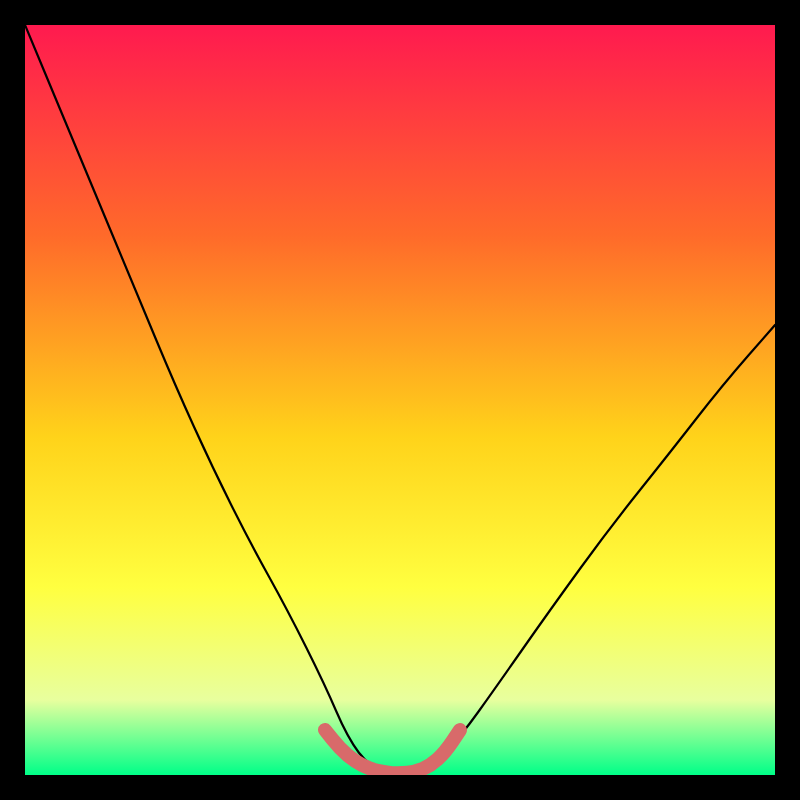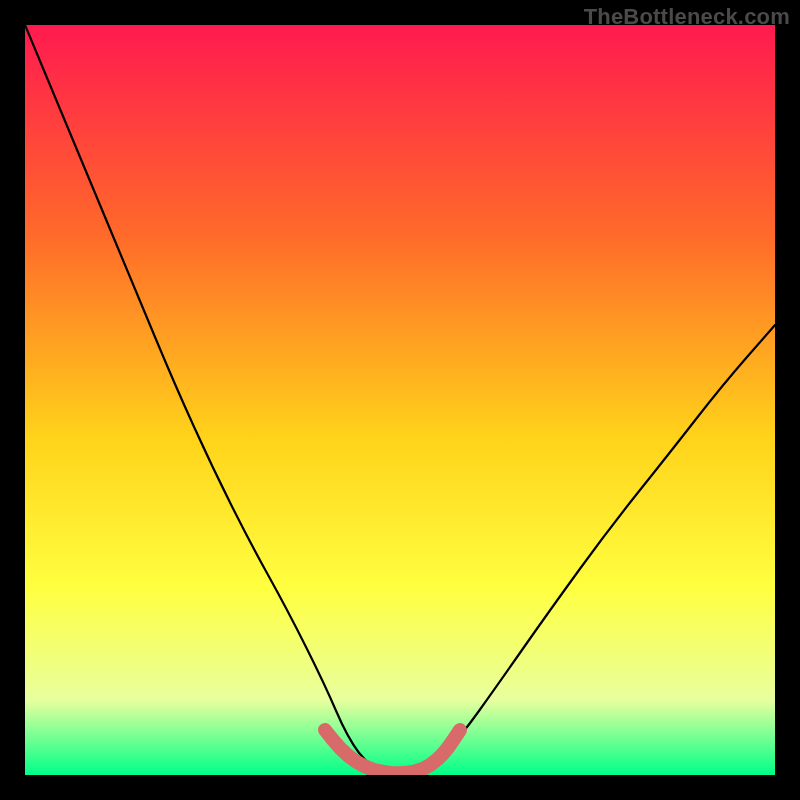--- a/index.html
+++ b/index.html
@@ -37,21 +37,20 @@
   svg {
     display: block;
     width: 750px;
     height: 750px;
   }
 </style>
 </head>
 <body>
 
 <div class="frame">
-  <div class="watermark">TheBottleneck.com</div>
 
   <div class="plot">
     <svg id="chart-svg" viewBox="0 0 750 750">
       <defs>
         <linearGradient id="bg-grad" x1="0" y1="0" x2="0" y2="1">
           <stop id="g0" offset="0%" stop-color="#ff1a4f"></stop>
           <stop id="g1" offset="28%" stop-color="#ff6a2a"></stop>
           <stop id="g2" offset="55%" stop-color="#ffd31a"></stop>
           <stop id="g3" offset="75%" stop-color="#ffff40"></stop>
           <stop id="g4" offset="90%" stop-color="#e8ff9e"></stop>

